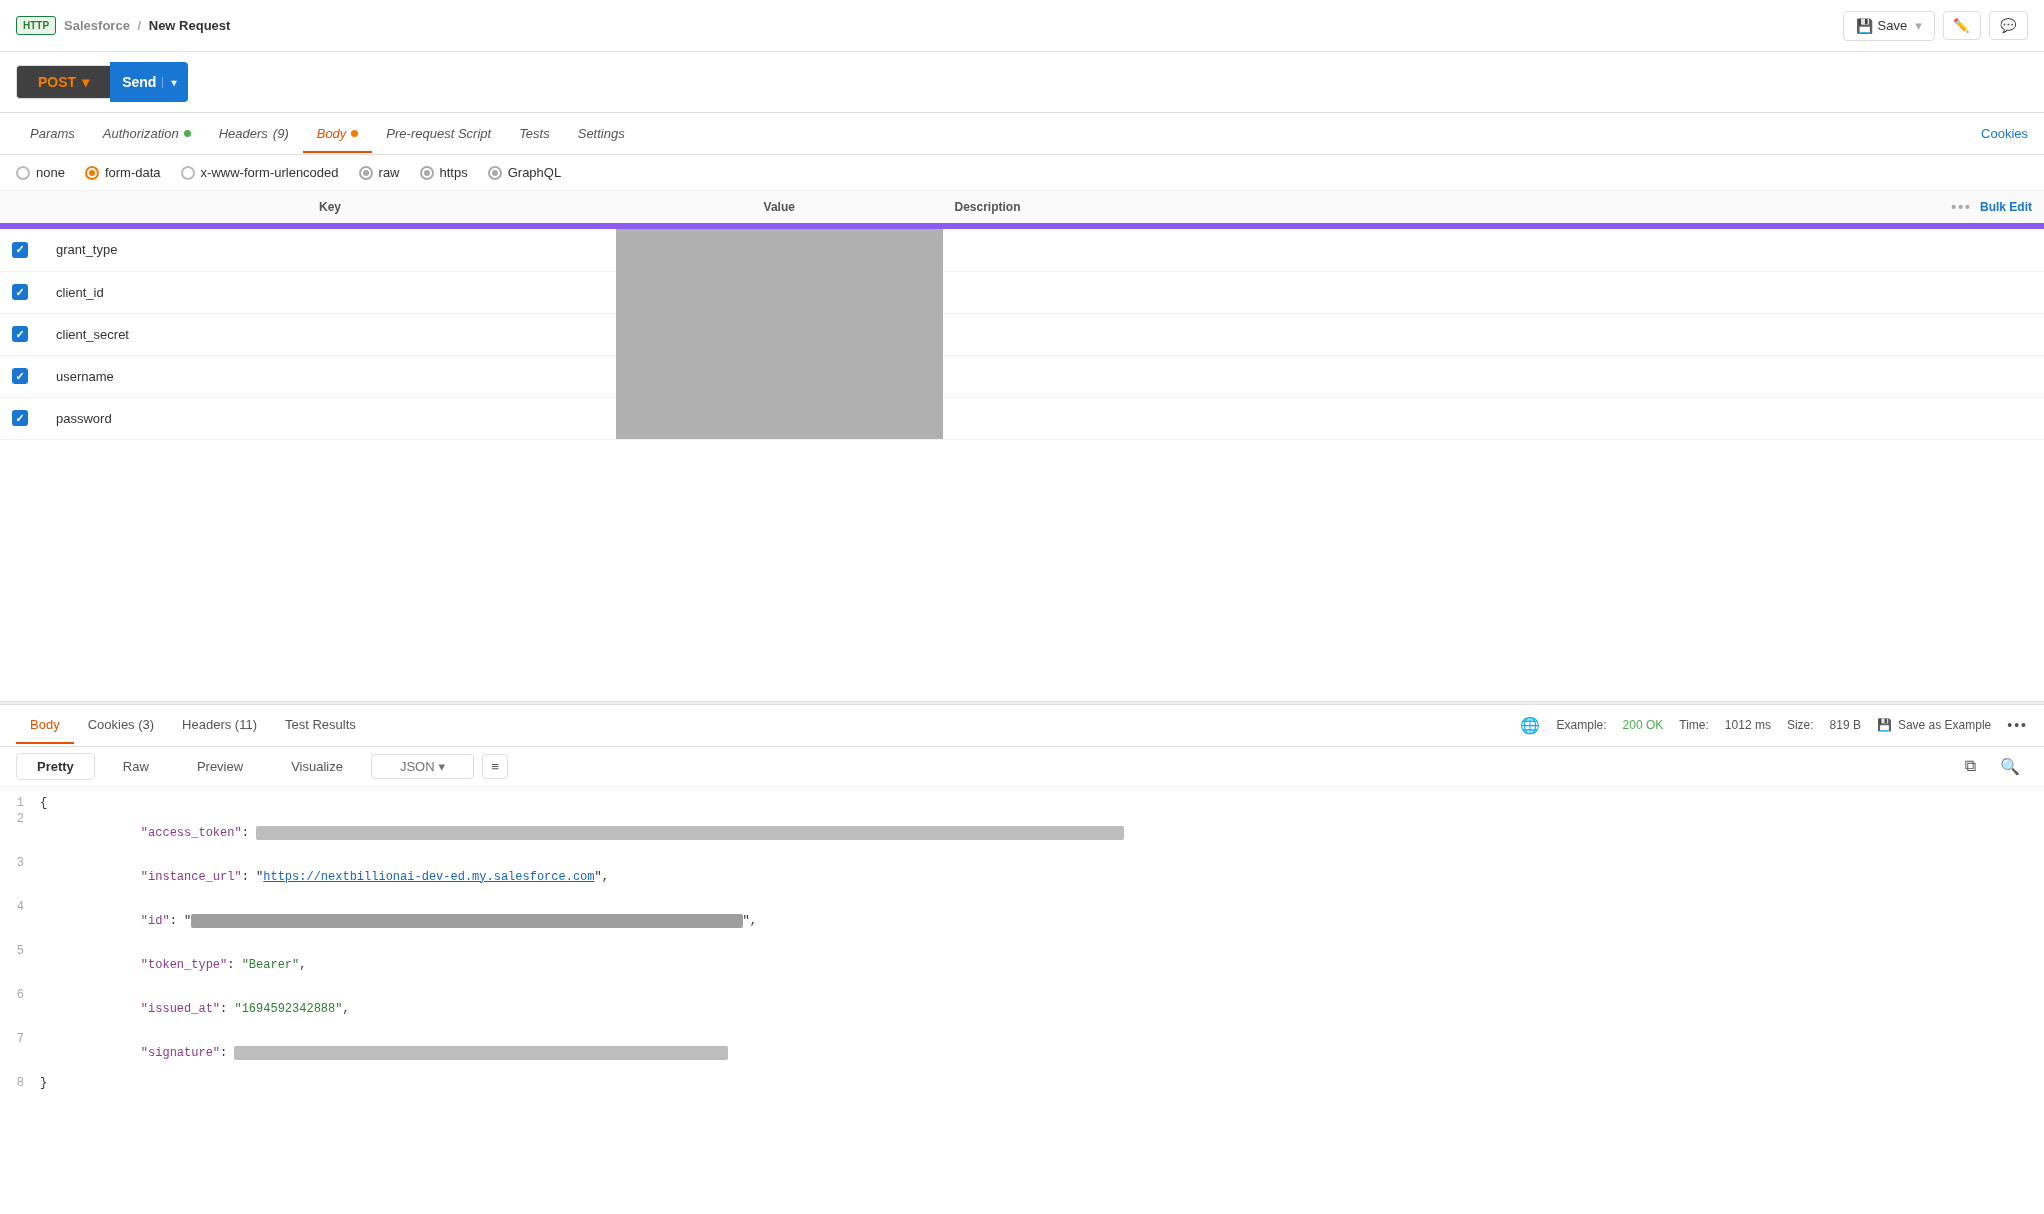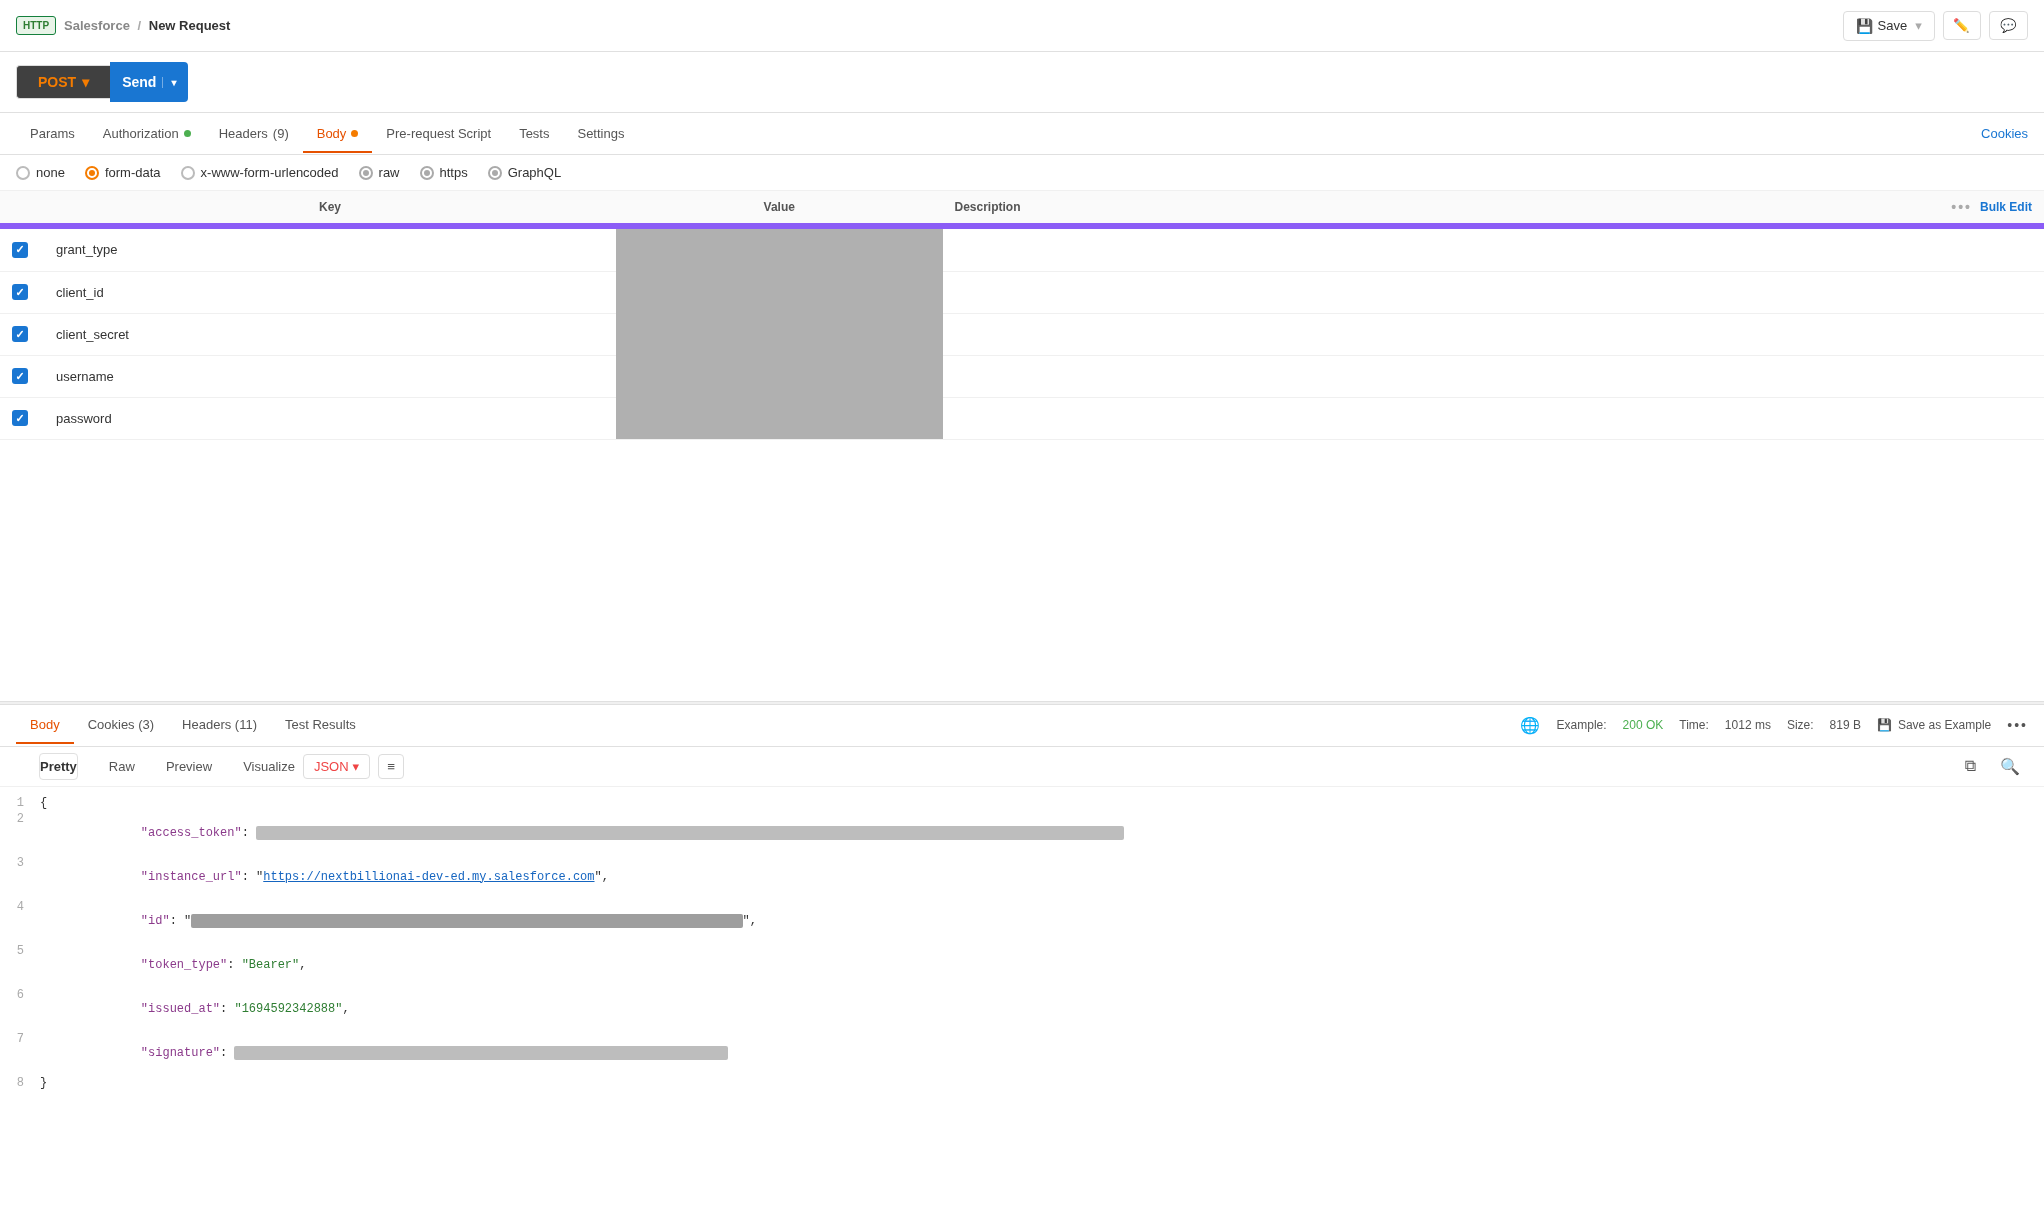--- a/index.html
+++ b/index.html
@@ -53,21 +53,21 @@
     .send-btn .caret { font-size: 10px; border-left: 1px solid rgba(255,255,255,0.4); padding-left: 8px; }
 
     
     .tabs {
       display: flex; align-items: center; padding: 0 16px;
       border-bottom: 1px solid #e0e0e0; height: 42px;
     }
     .tab {
       padding: 10px 14px; cursor: pointer; font-size: 13px; color: #555;
       border-bottom: 2px solid transparent; margin-bottom: -1px;
-      display: flex; align-items: center; gap: 5px;
+      display: flex; align-items: center; gap: 5px; font-style: italic;
     }
     .tab.active { color: #e65100; border-bottom-color: #e65100; font-weight: 500; }
     .tab .dot { width: 7px; height: 7px; border-radius: 50%; display: inline-block; }
     .tab .dot-orange { background: #f57c00; }
     .tab .dot-green { background: #4caf50; }
     .tab-spacer { flex: 1; }
     .cookies-link { color: #1976d2; cursor: pointer; font-size: 13px; font-weight: 500; }
 
     
     .body-type-row {
@@ -125,32 +125,31 @@
     }
     .more-btn { cursor: pointer; color: #555; font-size: 14px; letter-spacing: 2px; }
 
     
     .format-bar {
       display: flex; align-items: center; gap: 8px;
       padding: 6px 16px; border-bottom: 1px solid #f0f0f0;
       background: #fff;
     }
     .format-tab {
-      padding: 5px 0; cursor: pointer; font-size: 13px; color: #555;
+      padding: 5px 20px; cursor: pointer; font-size: 13px; color: #555;
       border-radius: 4px;
-      margin-left: 23px;
     }
     .format-tab.active {
       background: #fff; border: 1px solid #e0e0e0;
       font-weight: 600; color: #333;
     }
     .json-select {
       display: flex; align-items: center; gap: 4px;
-      border: 1px solid #ddd; padding: 4px 10px; border-radius: 4px;
-      cursor: pointer; font-size: 13px; color: #ef4444; background: #fff;
+      border: 1px solid #ddd; padding: 4px 28px; border-radius: 4px;
+      cursor: pointer; font-size: 13px; color: #737373; background: #fff;
     }
     .filter-btn {
       border: 1px solid #ddd; padding: 4px 8px; border-radius: 4px;
       cursor: pointer; background: #fff; color: #555;
     }
     .format-spacer { flex: 1; }
     .copy-btn, .search-btn { cursor: pointer; color: #555; padding: 4px 8px; font-size: 16px; }
 
     
     .code-view {

